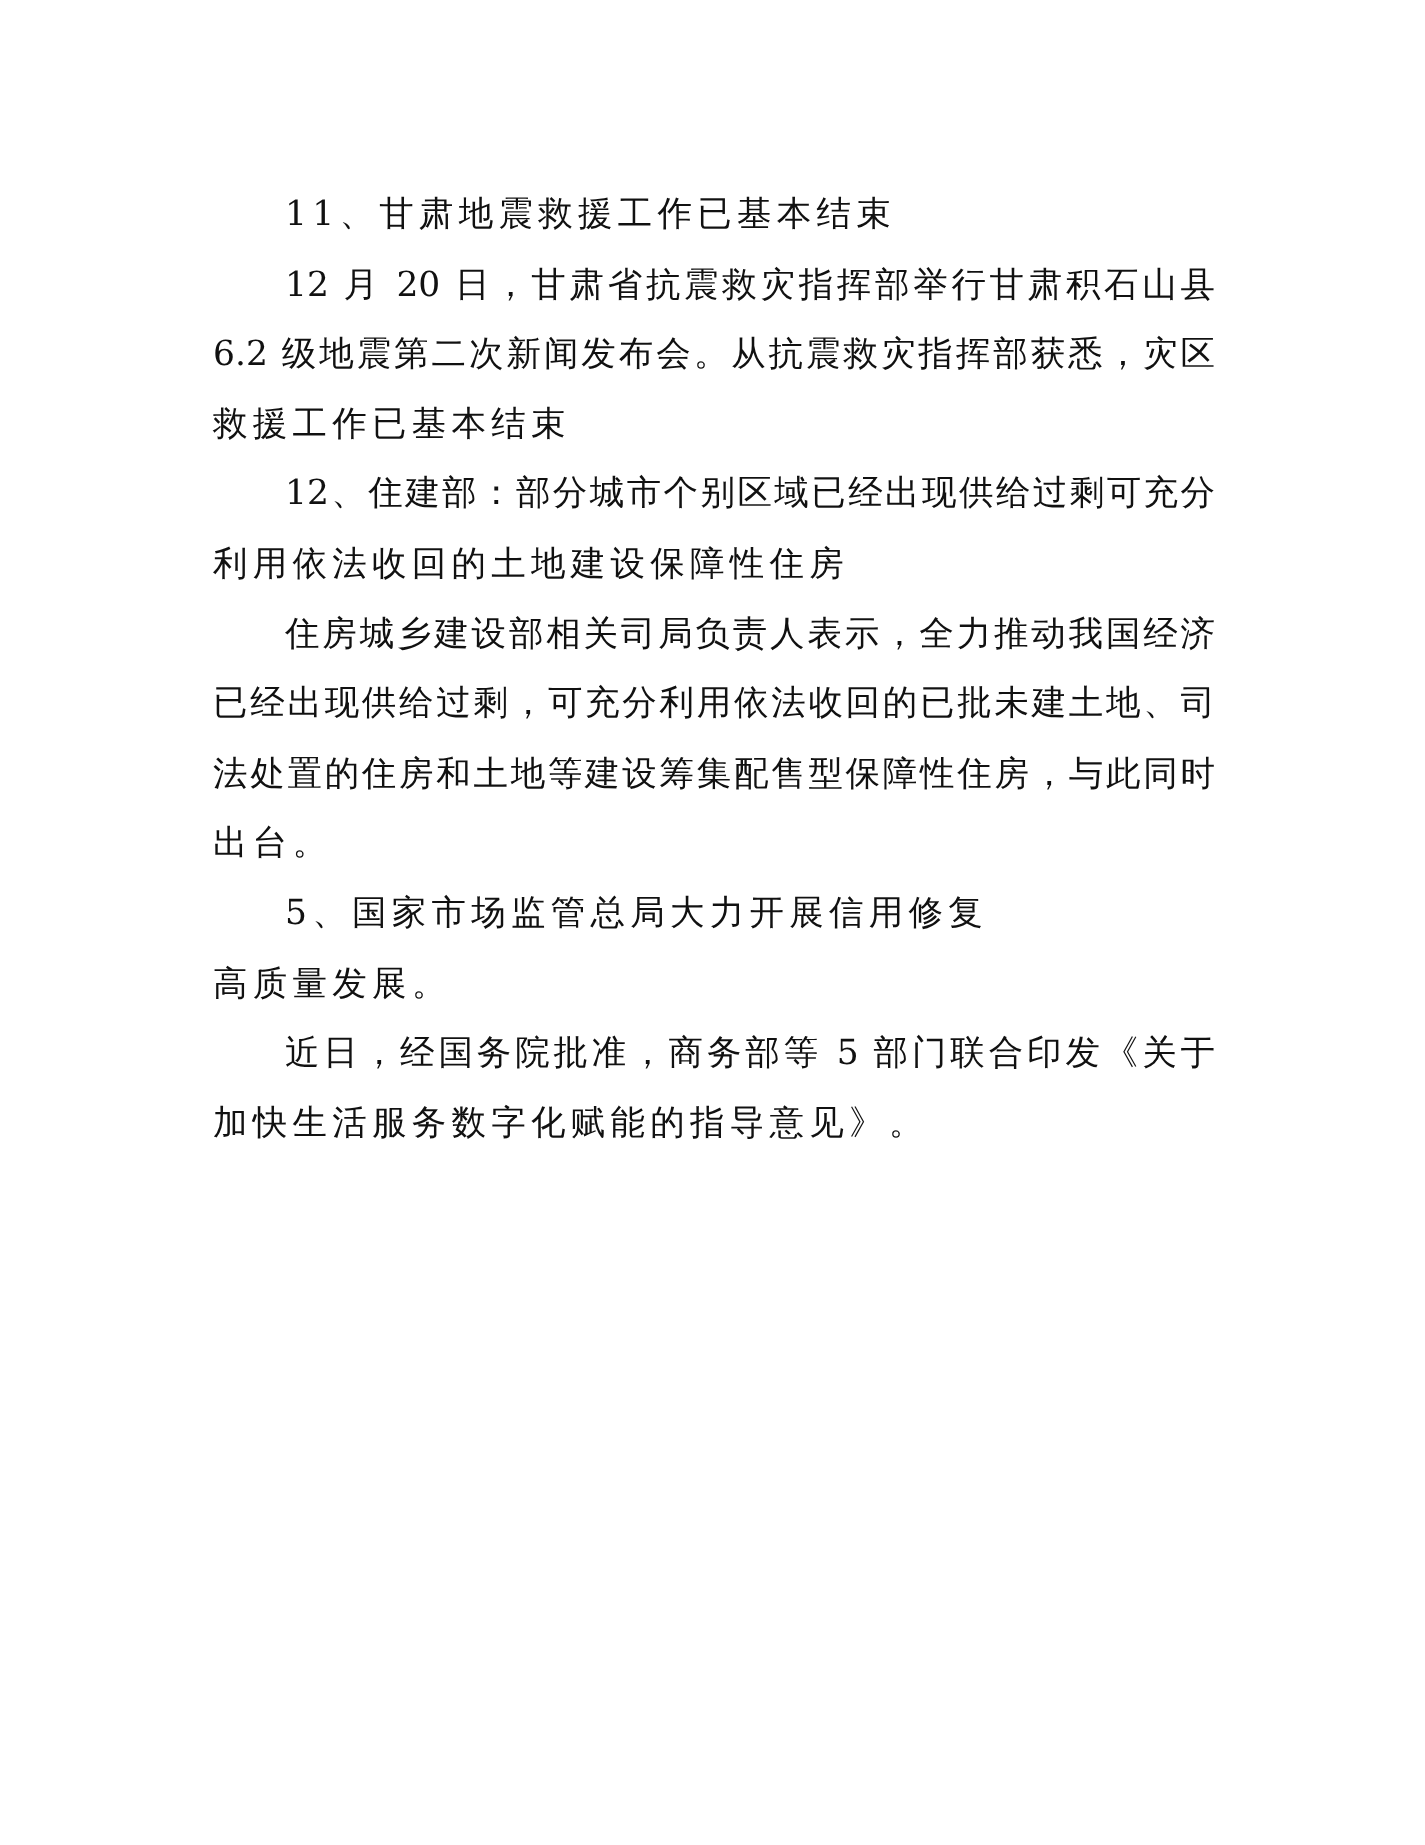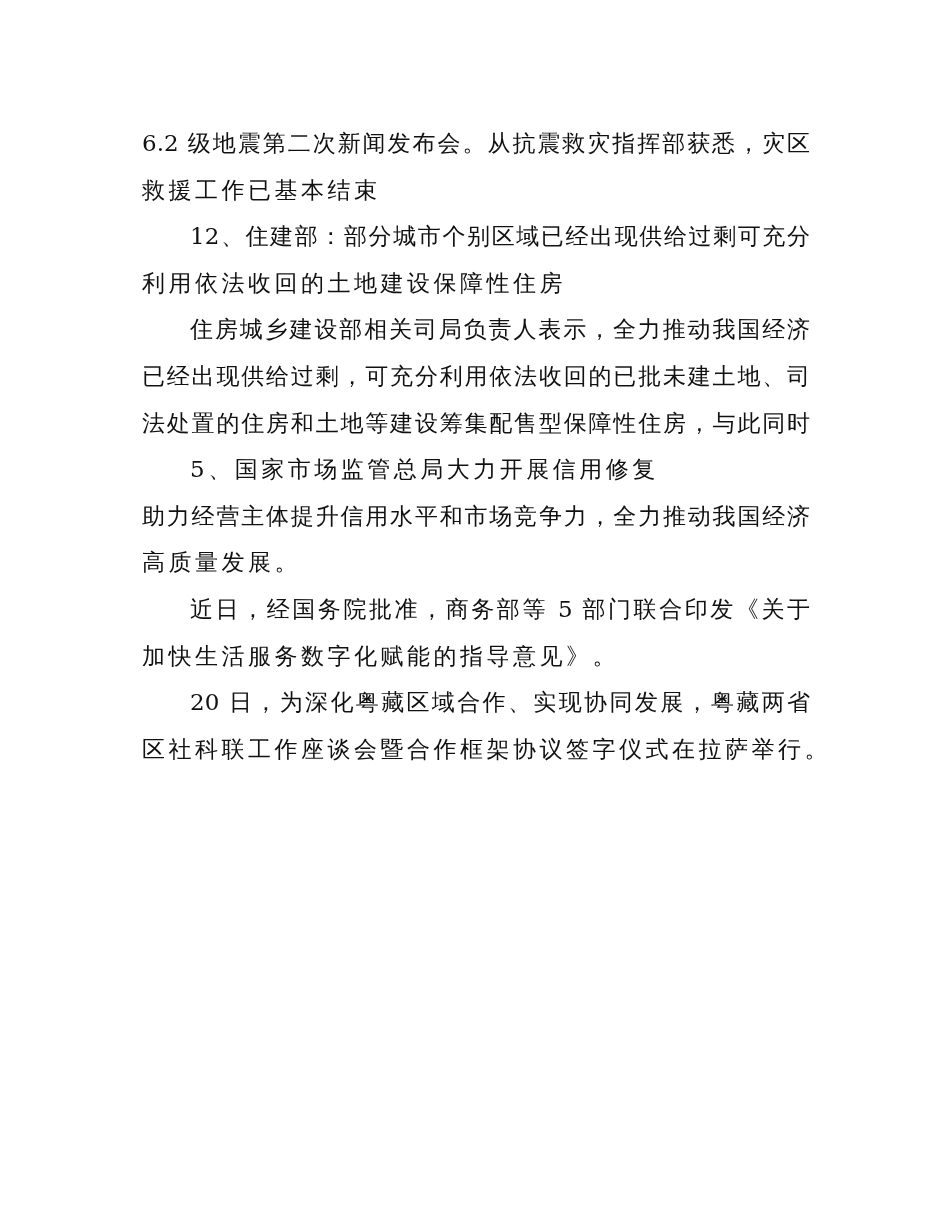--- a/index.html
+++ b/index.html
@@ -25,22 +25,30 @@
   .line .t { display: block; width: 100%; text-align: justify; text-align-last: justify; }
   .line.last .t { text-align-last: left; }
   .para { margin: 0; }
 </style>
 </head>
 <body>
 
 <div class="page">
   <div class="content">
 
+    <div class="para">
+      <div class="line indent last">
+          <span class="t">11、甘肃地震救援工作已基本结束</span>
+        </div>
+    </div>
 
     <div class="para">
+      <div class="line indent">
+          <span class="t">12 月 20 日，甘肃省抗震救灾指挥部举行甘肃积石山县</span>
+        </div>
       <div class="line">
           <span class="t">6.2 级地震第二次新闻发布会。从抗震救灾指挥部获悉，灾区</span>
         </div>
       <div class="line last">
           <span class="t">救援工作已基本结束</span>
         </div>
     </div>
 
     <div class="para">
       <div class="line indent">
@@ -54,49 +62,41 @@
     <div class="para">
       <div class="line indent">
           <span class="t">住房城乡建设部相关司局负责人表示，全力推动我国经济</span>
         </div>
       <div class="line">
           <span class="t">已经出现供给过剩，可充分利用依法收回的已批未建土地、司</span>
         </div>
       <div class="line">
           <span class="t">法处置的住房和土地等建设筹集配售型保障性住房，与此同时</span>
         </div>
+      <div class="line last">
+          <span class="t">出台。</span>
+        </div>
     </div>
 
     <div class="para">
       <div class="line indent last">
           <span class="t">5、国家市场监管总局大力开展信用修复</span>
         </div>
     </div>
 
     <div class="para">
-      <div class="line">
-          <span class="t">助力经营主体提升信用水平和市场竞争力，全力推动我国经济</span>
-        </div>
       <div class="line last">
           <span class="t">高质量发展。</span>
         </div>
     </div>
 
     <div class="para">
       <div class="line indent">
           <span class="t">近日，经国务院批准，商务部等 5 部门联合印发《关于</span>
         </div>
       <div class="line last">
           <span class="t">加快生活服务数字化赋能的指导意见》。</span>
         </div>
     </div>
 
-    <div class="para">
-      <div class="line indent">
-          <span class="t">20 日，为深化粤藏区域合作、实现协同发展，粤藏两省</span>
-        </div>
-      <div class="line last">
-          <span class="t">区社科联工作座谈会暨合作框架协议签字仪式在拉萨举行。</span>
-        </div>
-    </div>
 
   </div>
 </div>
 
 </body></html>

